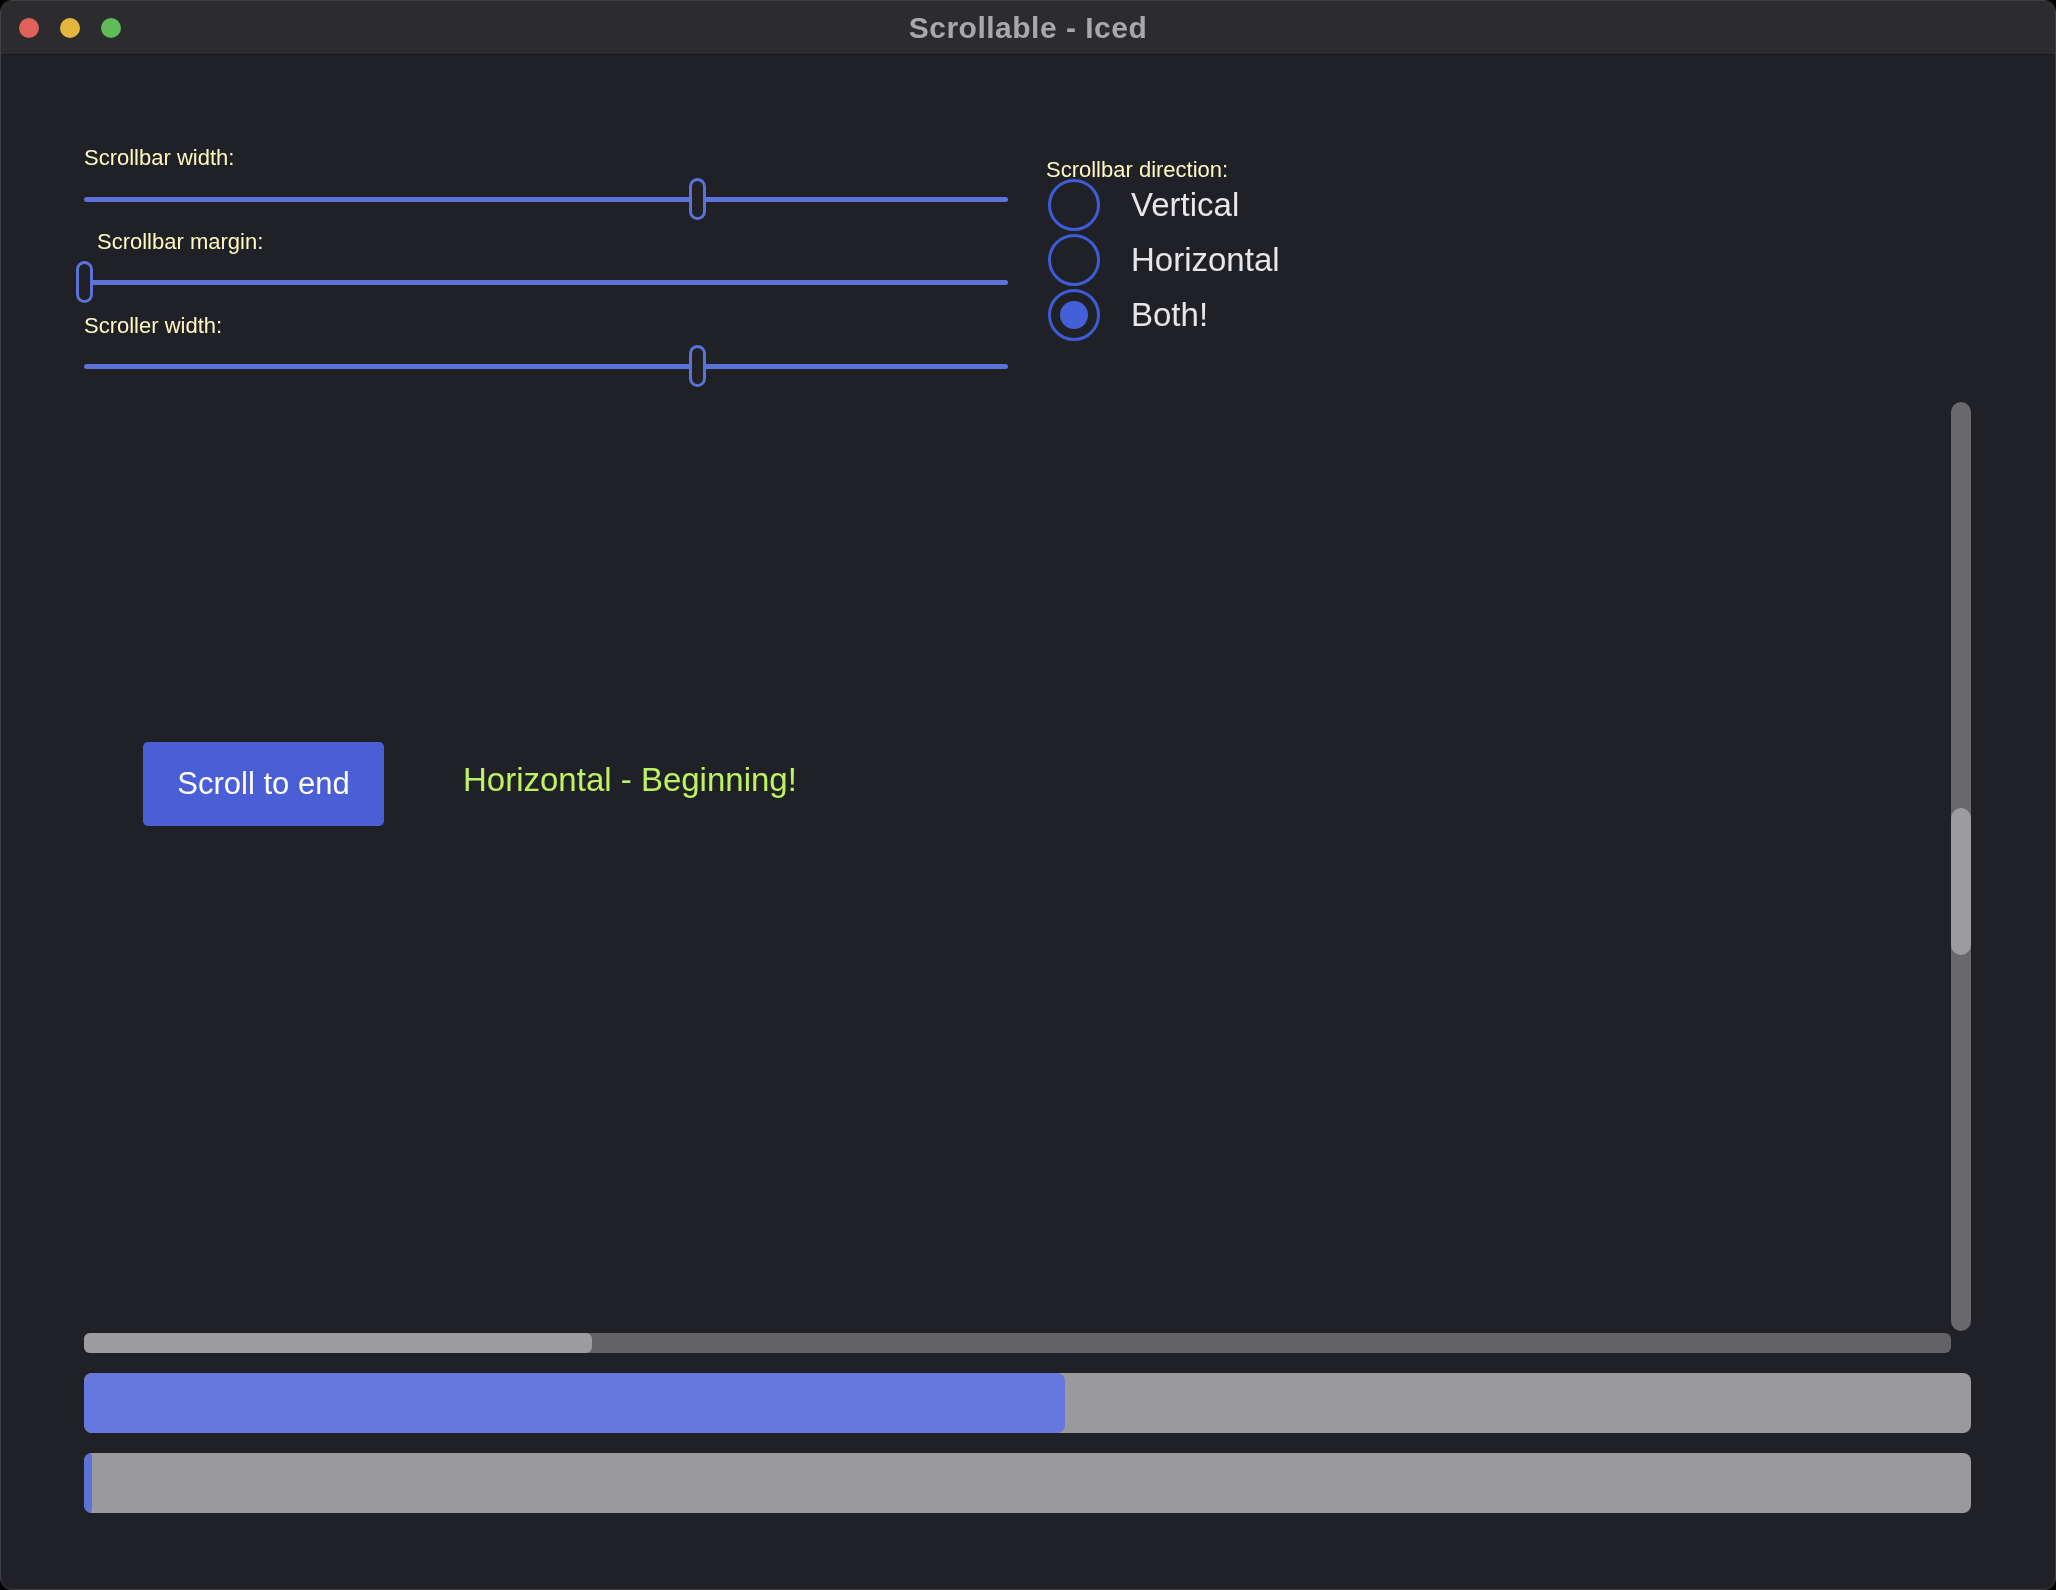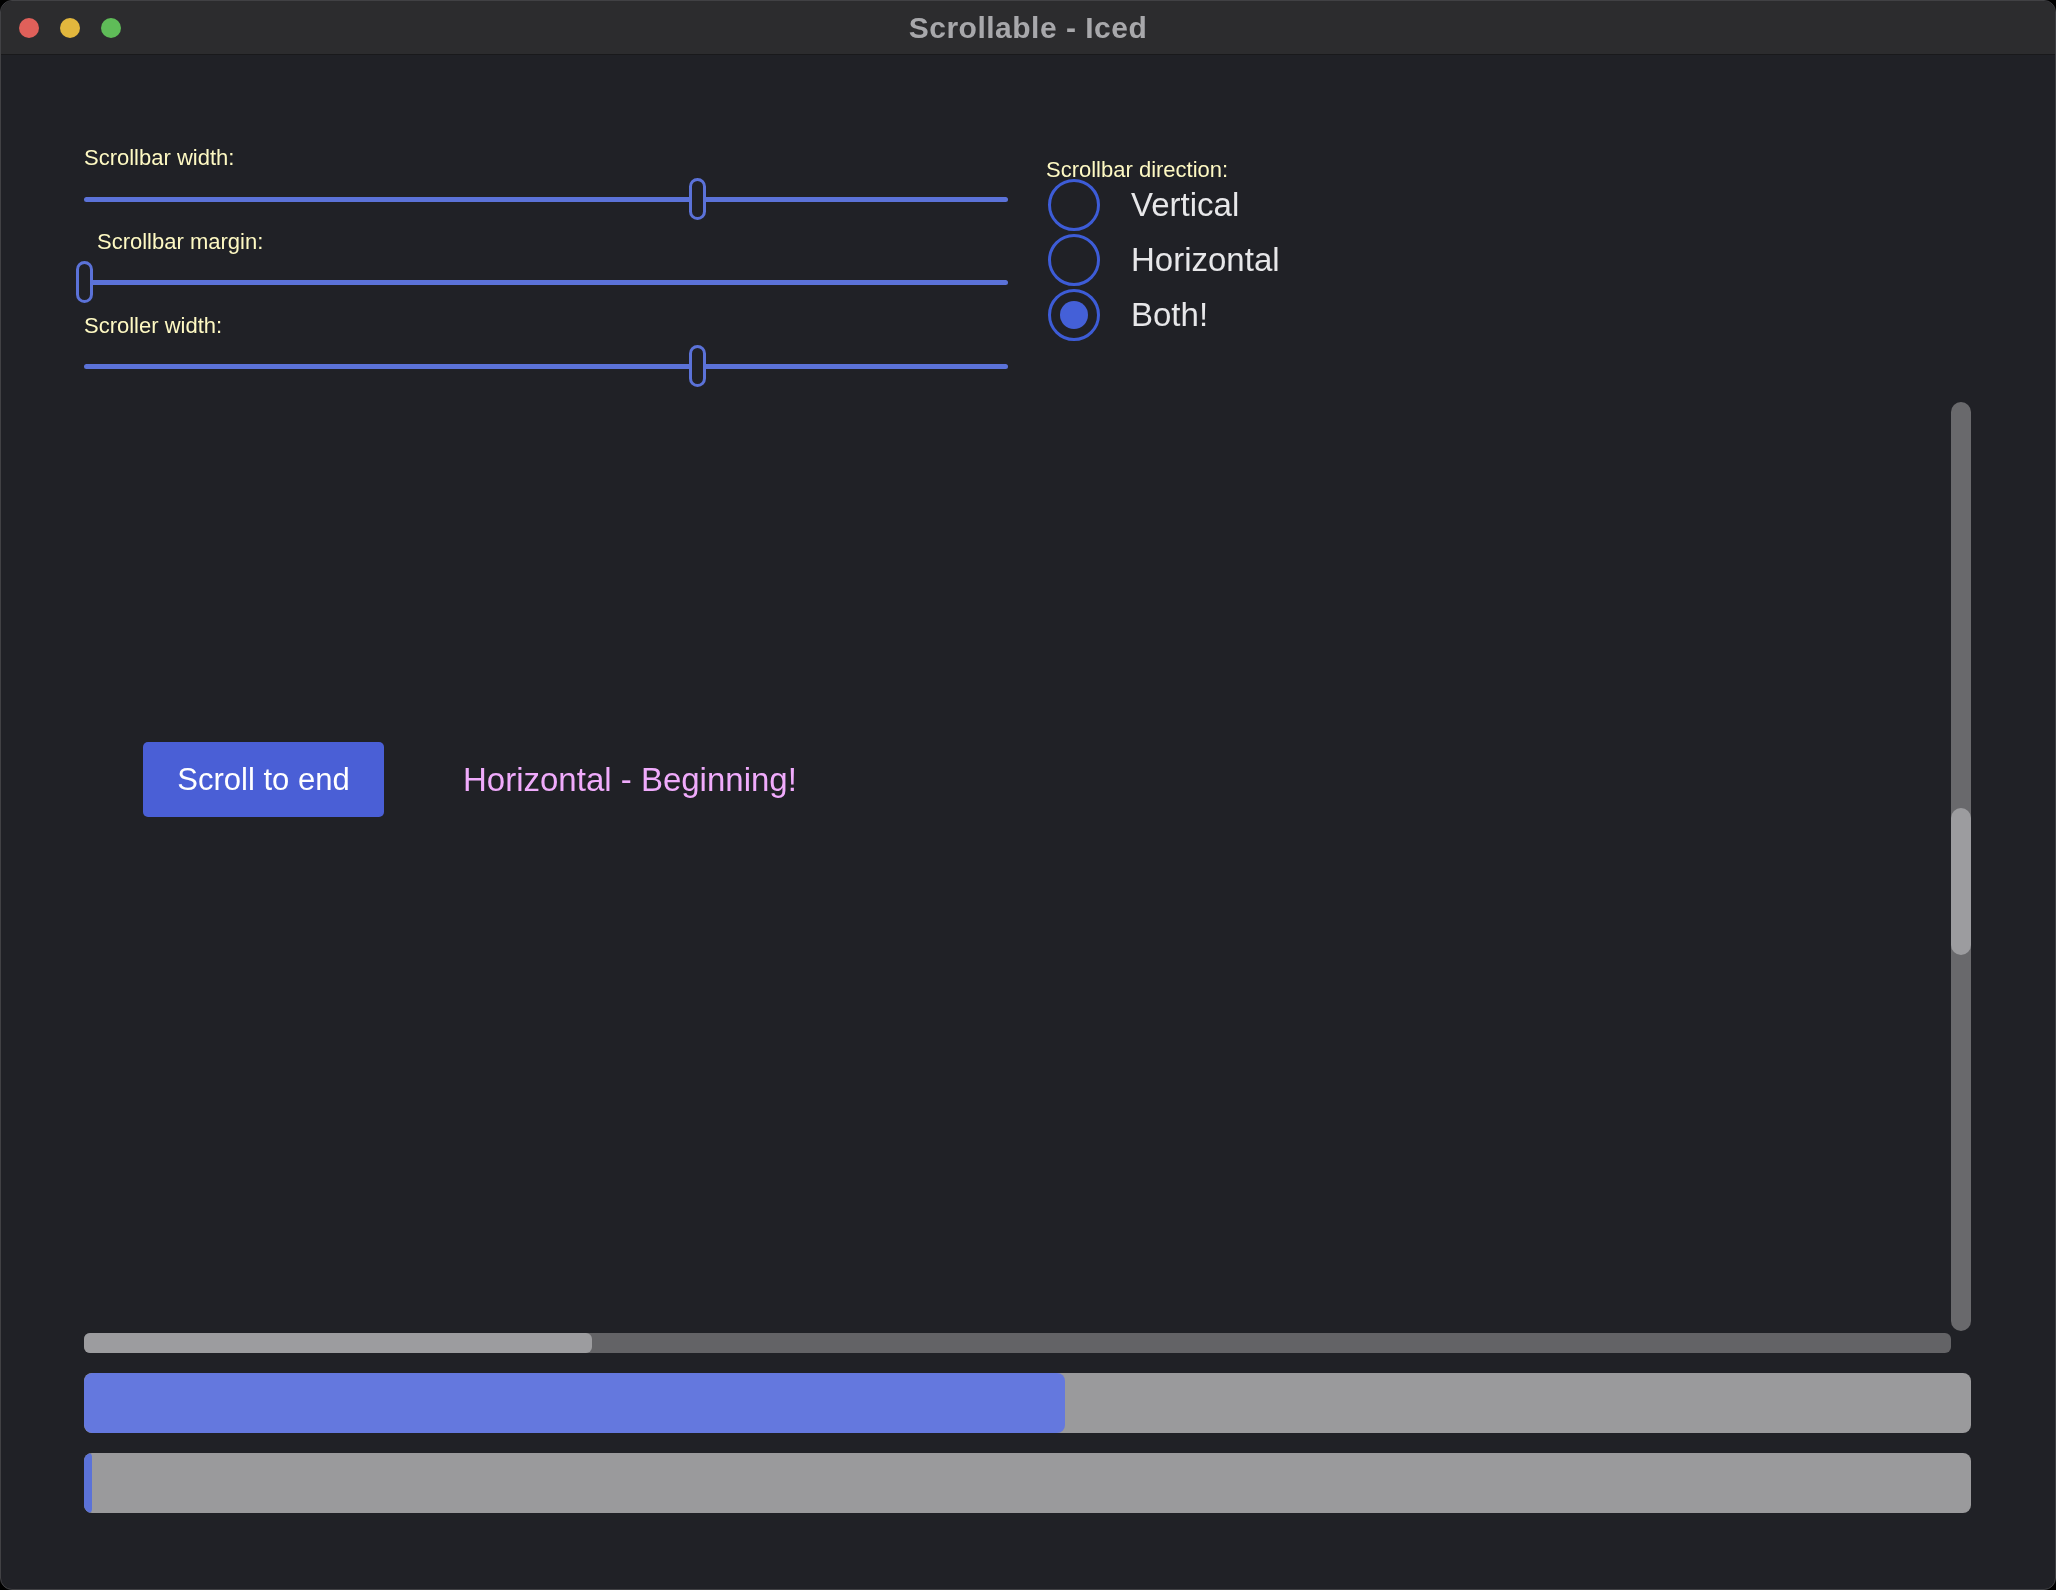--- a/index.html
+++ b/index.html
@@ -61,30 +61,30 @@
     width: 52px; height: 52px; border-radius: 50%;
     border: 3px solid #3d5cd7;
     display: flex; align-items: center; justify-content: center;
     flex: 0 0 auto;
   }
   .radio-dot { width: 28px; height: 28px; border-radius: 50%; background: #4460d8; }
   .radio-label { margin-left: 31px; color: #e7e7e9; font-size: 33px; white-space: nowrap; }
   
   .btn {
     position: absolute; left: 142px; top: 741px;
-    width: 241px; height: 75px;
+    width: 241px; height: 84px;
     background: #4a5fd6; border: none; border-radius: 5px;
     color: #ffffff; font-size: 31px; font-family: "Liberation Sans", sans-serif;
     display: flex; align-items: center; justify-content: center;
     cursor: pointer;
     text-align: right;
   }
   .status {
     position: absolute; left: 462px; top: 759px;
-    color: #f0abfc; font-size: 33px; line-height: 40px; white-space: nowrap;
+    color: #bef264; font-size: 33px; line-height: 40px; white-space: nowrap;
   }
   
   .vscrollbar {
     position: absolute; left: 1950px; top: 401px;
     width: 20px; height: 929px;
     background: #69696c; border-radius: 10px;
   }
   .vscrollbar .thumb {
     position: absolute; left: 0; width: 20px;
     background: #9c9c9f; border-radius: 10px;

